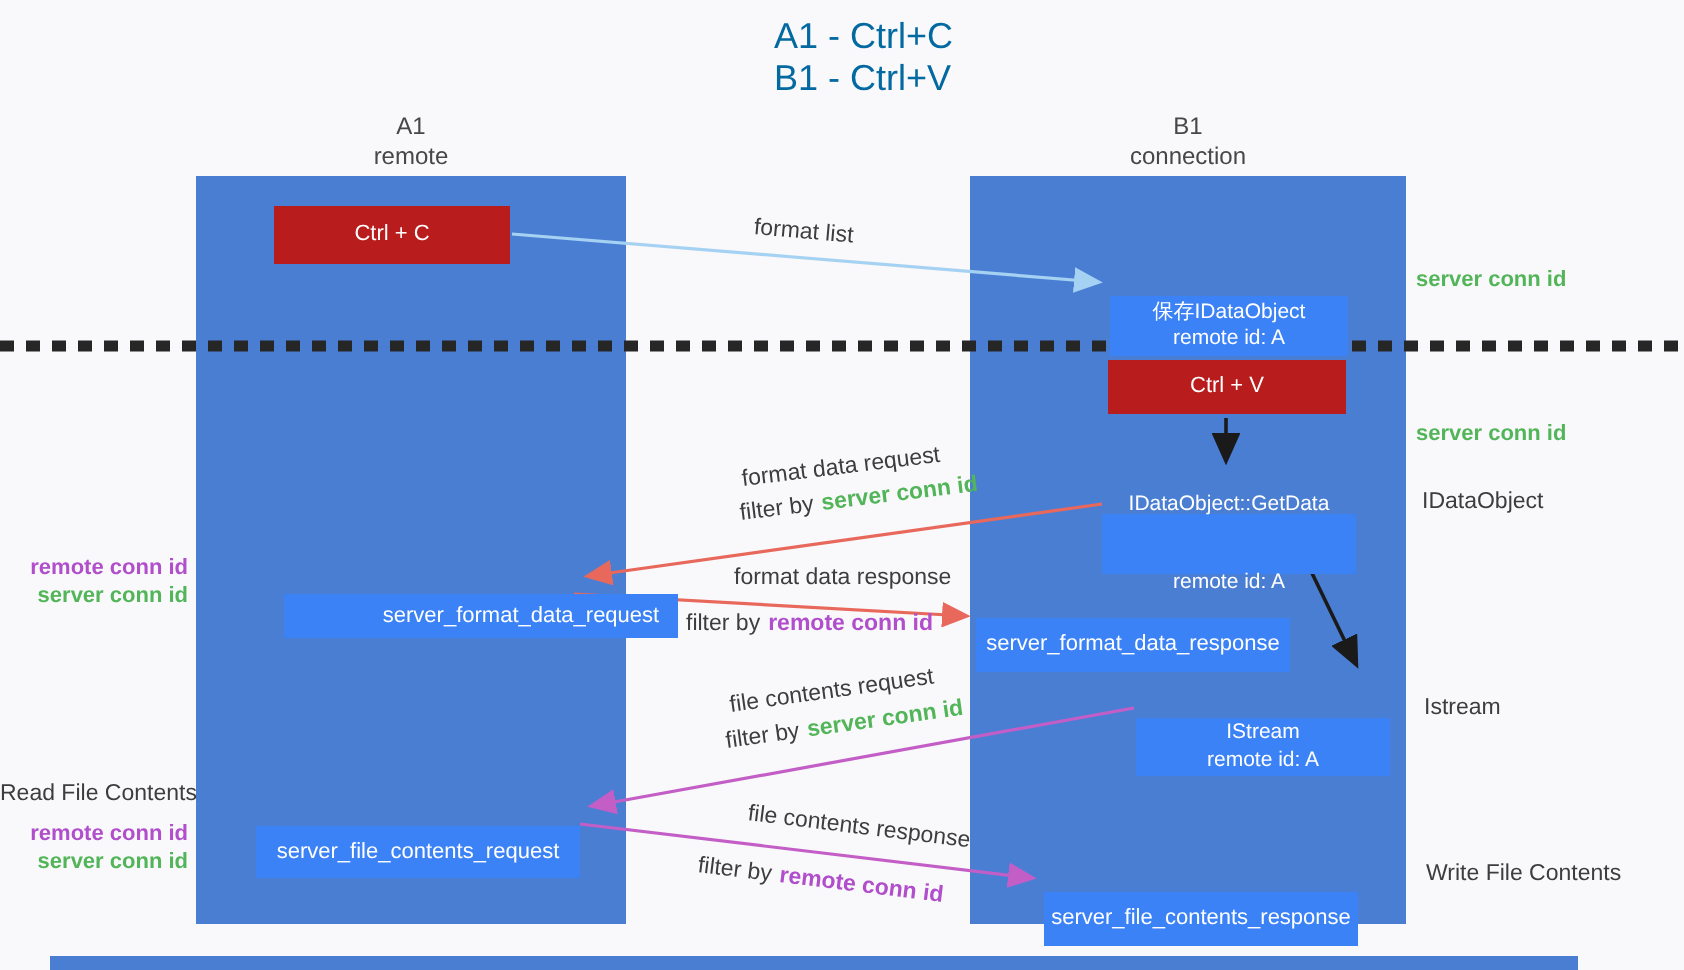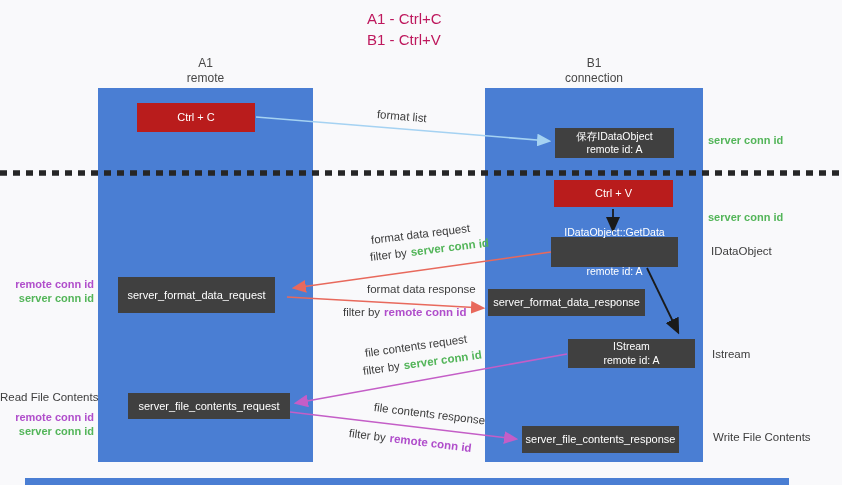--- a/index.html
+++ b/index.html
@@ -7,40 +7,40 @@
     font-family: "Liberation Sans", sans-serif;
     background:#f9f9fb;
   }
   .canvas {
     position:relative;
     width:842px; height:485px;
     background:#f9f9fb;
     overflow:hidden;
   }
   .title {
-    position:absolute; left:367px; top:8px;
-    font-size:15px; line-height:21px; color:#be185d;
+    position:absolute; left:387px; top:8px;
+    font-size:18px; line-height:21px; color:#0369a1;
   }
   .col-header {
     position:absolute; top:56px;
     text-align:center; font-size:12px; line-height:15px; color:#474747;
   }
   .col {
     position:absolute; top:88px; height:374px;
     background:#4a7ed3;
   }
   .box {
     position:absolute;
     display:flex; flex-direction:column;
     align-items:center; justify-content:center;
     color:#ffffff; text-align:center;
     font-size:11px; line-height:13px;
   }
   .box.green  { background:#b91c1c; }
-  .box.orange { background:#404040; }
+  .box.orange { background:#3b82f6;margin-top:20px; }
   .box .l { display:block; font-size:10.5px; line-height:13.5px; }
   .alabel {
     position:absolute; white-space:nowrap;
     font-size:11.5px; color:#3d3d3d;
     transform-origin:left center;
   }
   .alabel .pre { margin-right:4px; }
   .side-label {
     position:absolute; white-space:nowrap;
     font-size:11.5px; color:#3d3d3d;
@@ -120,21 +120,21 @@
 
   <div class="box green" style="left:554px; top:180px; width:119px; height:27px;">
     <span>Ctrl + V</span>
   </div>
 
   <div class="box orange" style="left:551px; top:237px; width:127px; height:30px;gap:26px;">
     <span class="l">IDataObject::GetData</span>
     <span class="l">remote id: A</span>
   </div>
 
-  <div class="box orange" style="left:118px; top:277px; width:157px; height:36px;">
+  <div class="box orange" style="left:142px; top:277px; width:157px; height:22px;padding-left:40px;">
     <span>server_format_data_request</span>
   </div>
 
   <div class="box orange" style="left:488px; top:289px; width:157px; height:27px;">
     <span>server_format_data_response</span>
   </div>
 
   <div class="box orange" style="left:568px; top:339px; width:127px; height:29px;">
     <span class="l">IStream</span>
     <span class="l">remote id: A</span>

